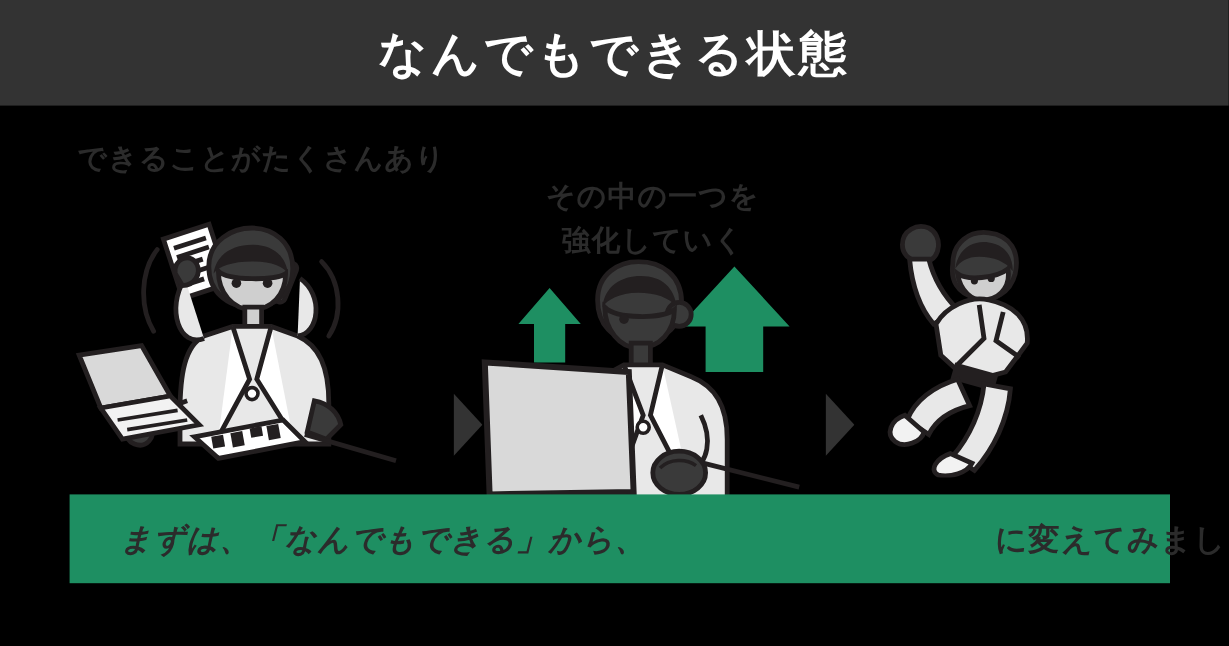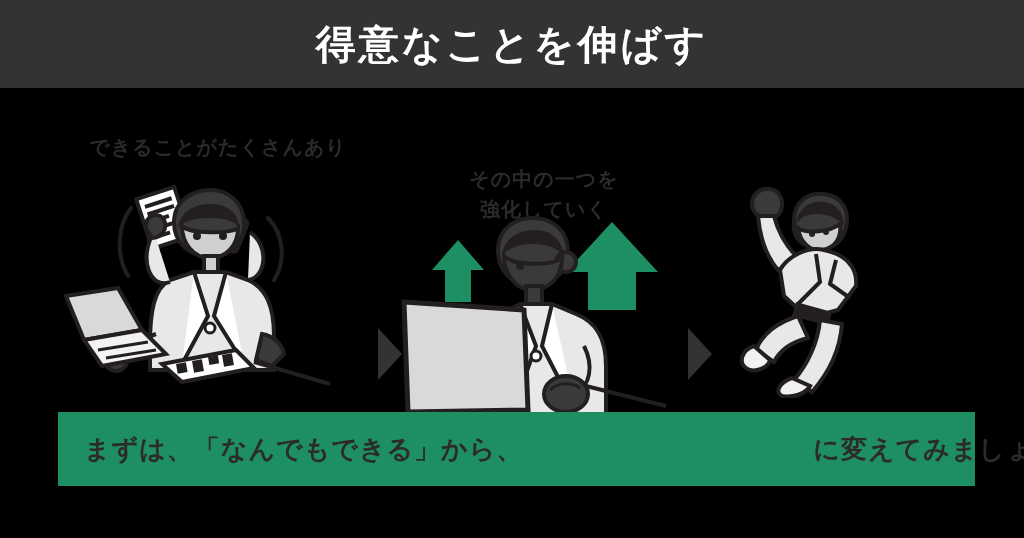--- a/index.html
+++ b/index.html
@@ -58,25 +58,25 @@
     position: absolute;
     top: 0;
     height: 322px;
   }
   .col-1 { left: 58px;  width: 320px; }
   .col-2 { left: 400px; width: 288px; margin-top: 32px; }
   .col-3 { left: 712px; width: 263px; }
 
   .col-caption {
     position: absolute;
-    top: 44px;
+    top: 26px;
     left: 0;
     width: 100%;
     text-align: center;
-    font-size: 20px;
+    font-size: 24px;
     font-weight: 700;
     line-height: 1.5;
     letter-spacing: 1px;
     white-space: nowrap;
   }
   .cap-dim { color: #2b2b2b; }
   .cap-green { color: #1e8f62; }
   .col-caption .ln { display: block; }
 
   .art {
@@ -116,30 +116,30 @@
     height: 74px;
     display: flex;
     align-items: center;
     color: #2b2b2b;
     font-size: 26px;
     font-weight: 700;
     letter-spacing: 1px;
     white-space: nowrap;
     pointer-events: none;
   }
-  .banner-lead { padding-left: 26px; }
+  .banner-lead { padding-left: 42px; font-style: italic; }
   .banner-tail { padding-left: 290px; }
 </style>
 </head>
 <body>
 
 <div class="slide">
 
   <div class="header-bar"></div>
-  <div class="header-title">得意なことを伸ばす</div>
+  <div class="header-title">なんでもできる状態</div>
 
   <div class="stage">
 
     <div class="col col-1">
       <div class="col-caption cap-dim">
         <span class="ln">できることがたくさんあり</span>
       </div>
       <div class="art">
         <svg viewBox="0 0 320 214" xmlns="http://www.w3.org/2000/svg">
           <g fill="none" stroke="#231f20" stroke-width="4" stroke-linecap="round">

